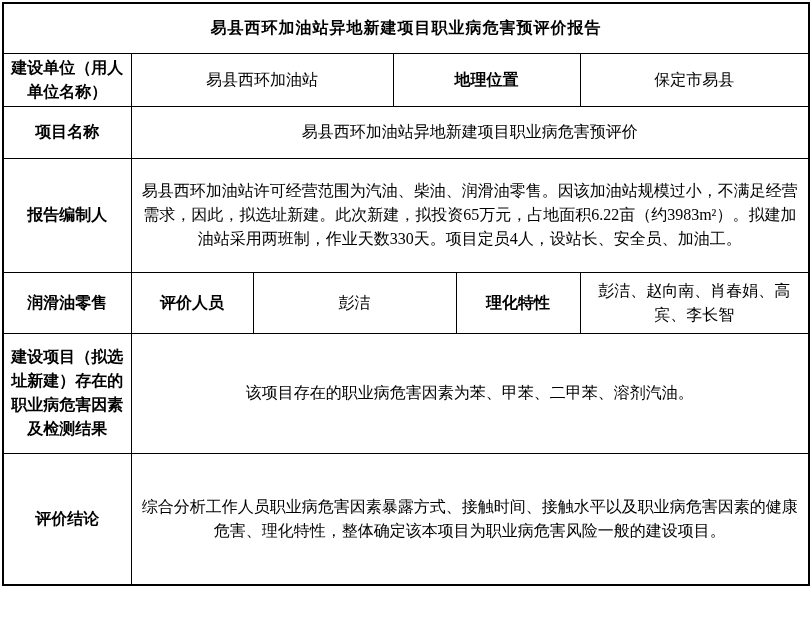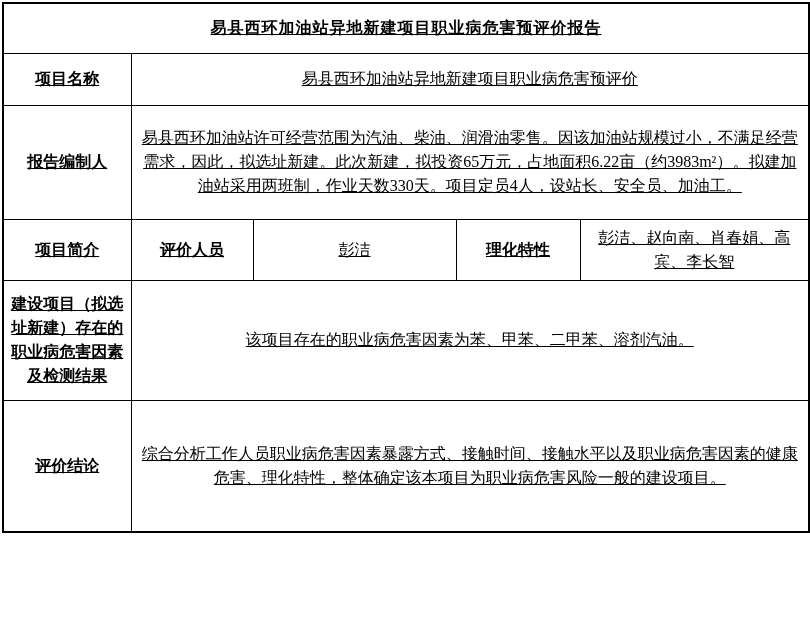--- a/index.html
+++ b/index.html
@@ -27,21 +27,20 @@
   }
   table.report td {
     border: 1px solid #000000;
     vertical-align: middle;
     text-align: center;
     font-size: 16px;
     line-height: 24px;
     padding: 2px 4px;
     overflow: hidden;
     word-break: break-all;
-    text-decoration: underline;
   }
   td.title-cell {
     font-size: 27px;
     font-weight: bold;
     letter-spacing: 1px;
     line-height: 34px;
     padding: 4px 0;
   }
   td.label {
     font-weight: bold;
@@ -66,33 +65,39 @@
       <col style="width:63px">
       <col style="width:124px">
       <col style="width:229px">
     </colgroup>
 
     <tbody>
         <tr style="height:50px">
       <td colspan="6" class="title-cell">易县西环加油站异地新建项目职业病危害预评价报告</td>
     </tr>
 
+    <tr style="height:53px">
+      <td class="label">建设单位（用人单位名称）</td>
+      <td colspan="2">易县西环加油站</td>
+      <td colspan="2" class="label">地理位置</td>
+      <td>保定市易县</td>
+    </tr>
 
     <tr style="height:52px">
       <td class="label">项目名称</td>
       <td colspan="5">易县西环加油站异地新建项目职业病危害预评价</td>
     </tr>
 
     <tr style="height:114px">
       <td class="label">报告编制人</td>
       <td colspan="5" class="para">易县西环加油站许可经营范围为汽油、柴油、润滑油零售。因该加油站规模过小，不满足经营需求，因此，拟选址新建。此次新建，拟投资65万元，占地面积6.22亩（约3983m²）。拟建加油站采用两班制，作业天数330天。项目定员4人，设站长、安全员、加油工。</td>
     </tr>
 
     <tr style="height:61px">
-      <td class="label">项目简介</td>
+      <td class="label">润滑油零售</td>
       <td class="label">评价人员</td>
       <td colspan="2">彭洁</td>
       <td class="label">理化特性</td>
       <td>彭洁、赵向南、肖春娟、高宾、李长智</td>
     </tr>
 
 
     <tr style="height:120px">
       <td class="label">建设项目（拟选址新建）存在的职业病危害因素及检测结果</td>
       <td colspan="5" class="para">该项目存在的职业病危害因素为苯、甲苯、二甲苯、溶剂汽油。</td>

